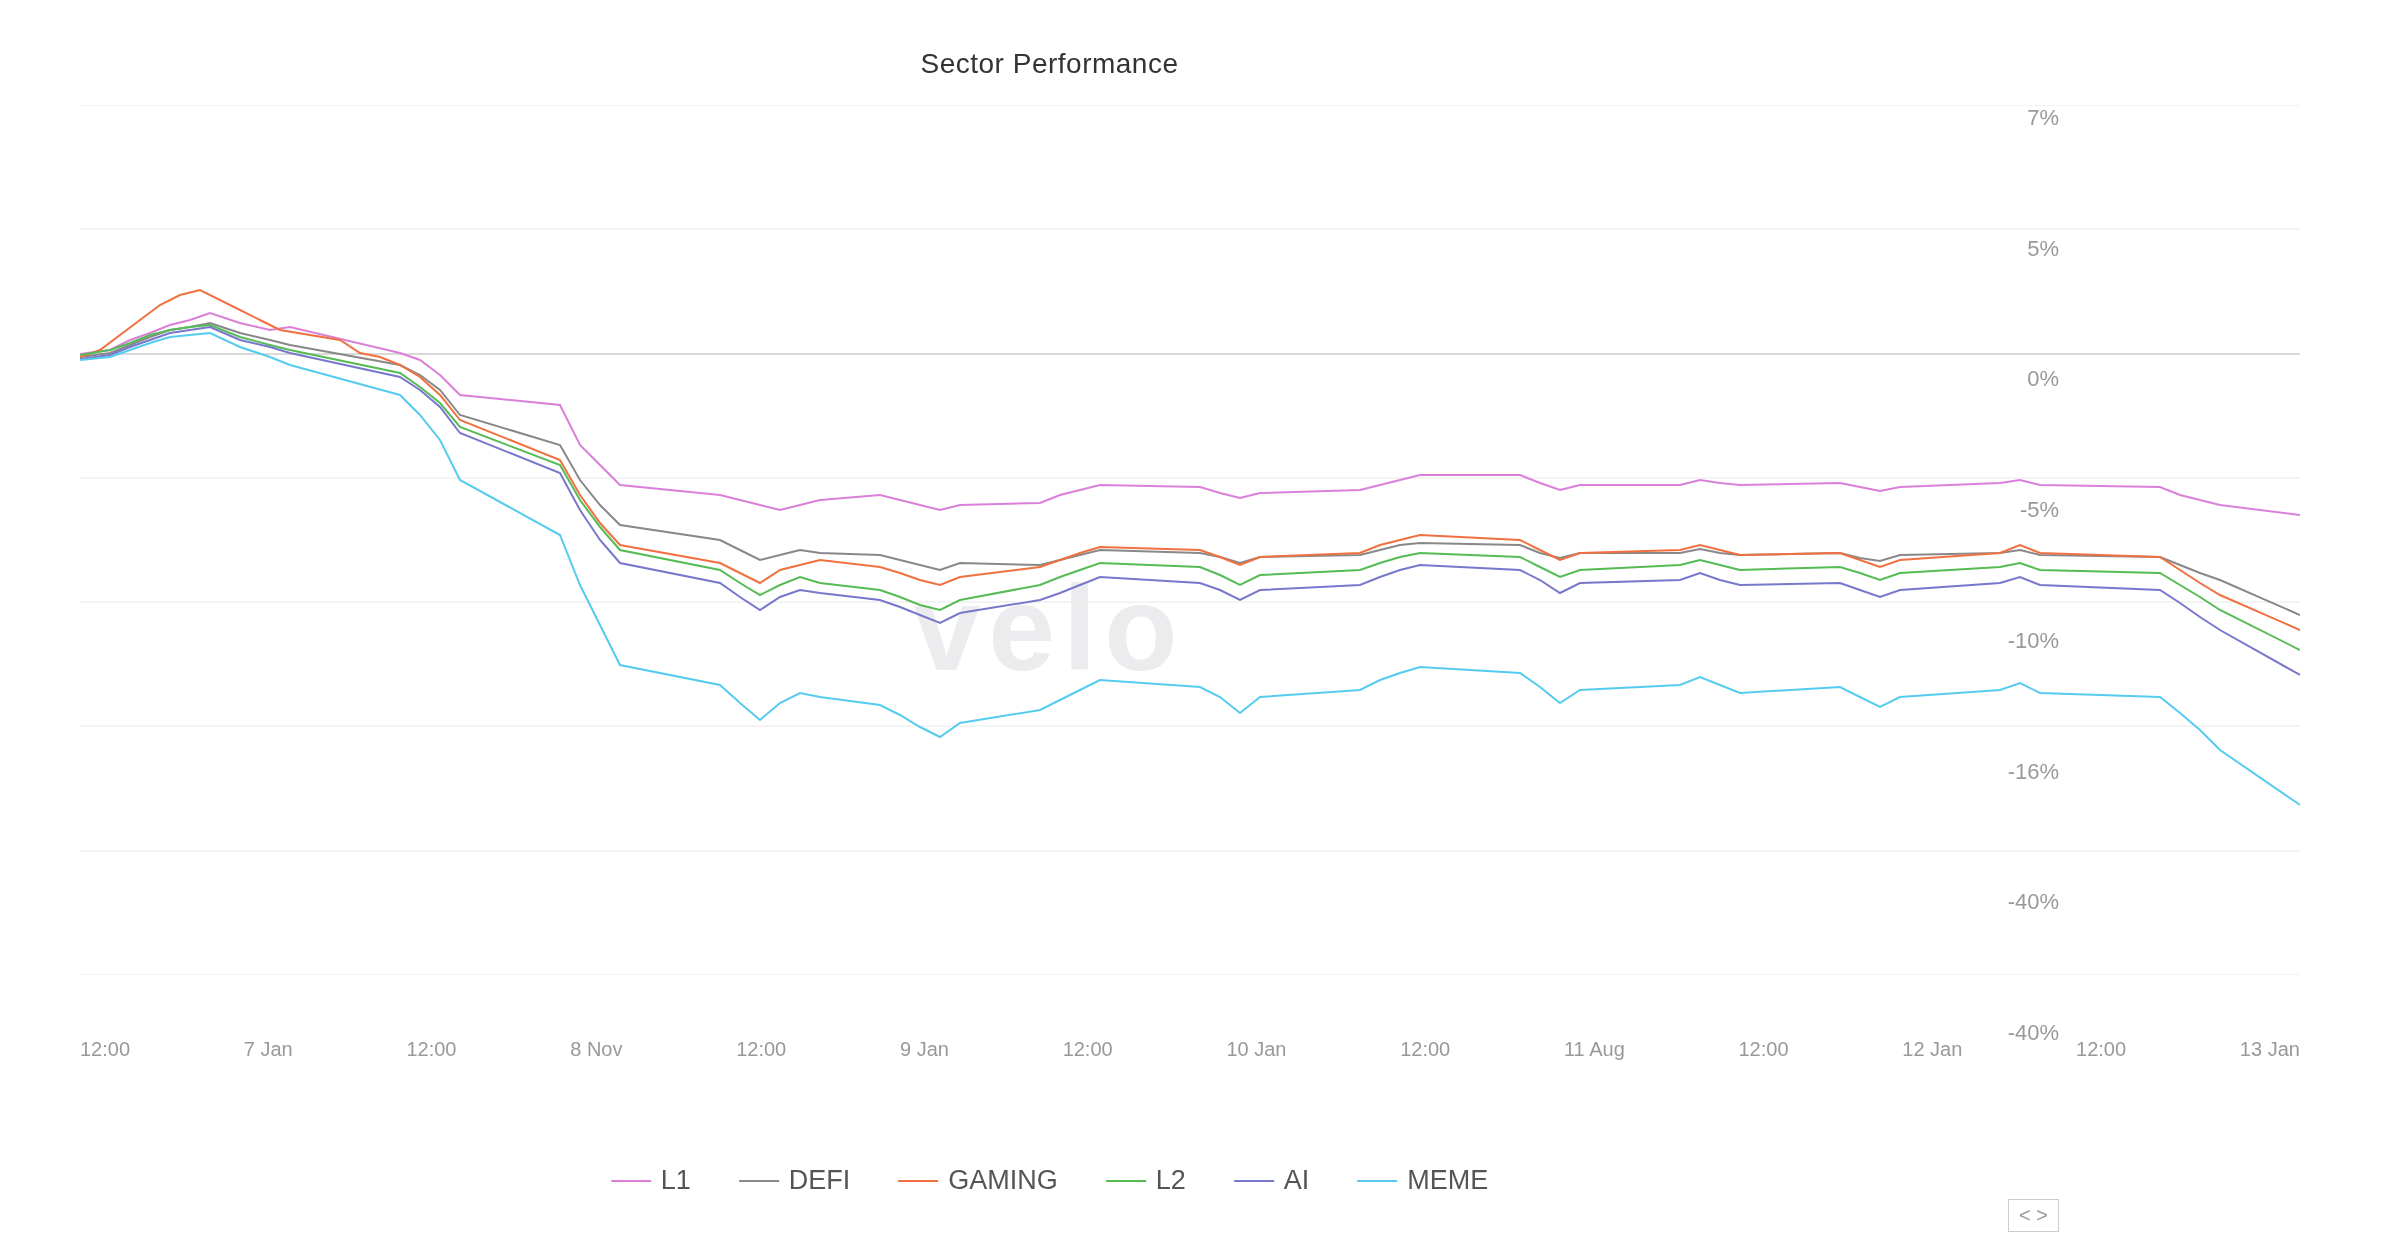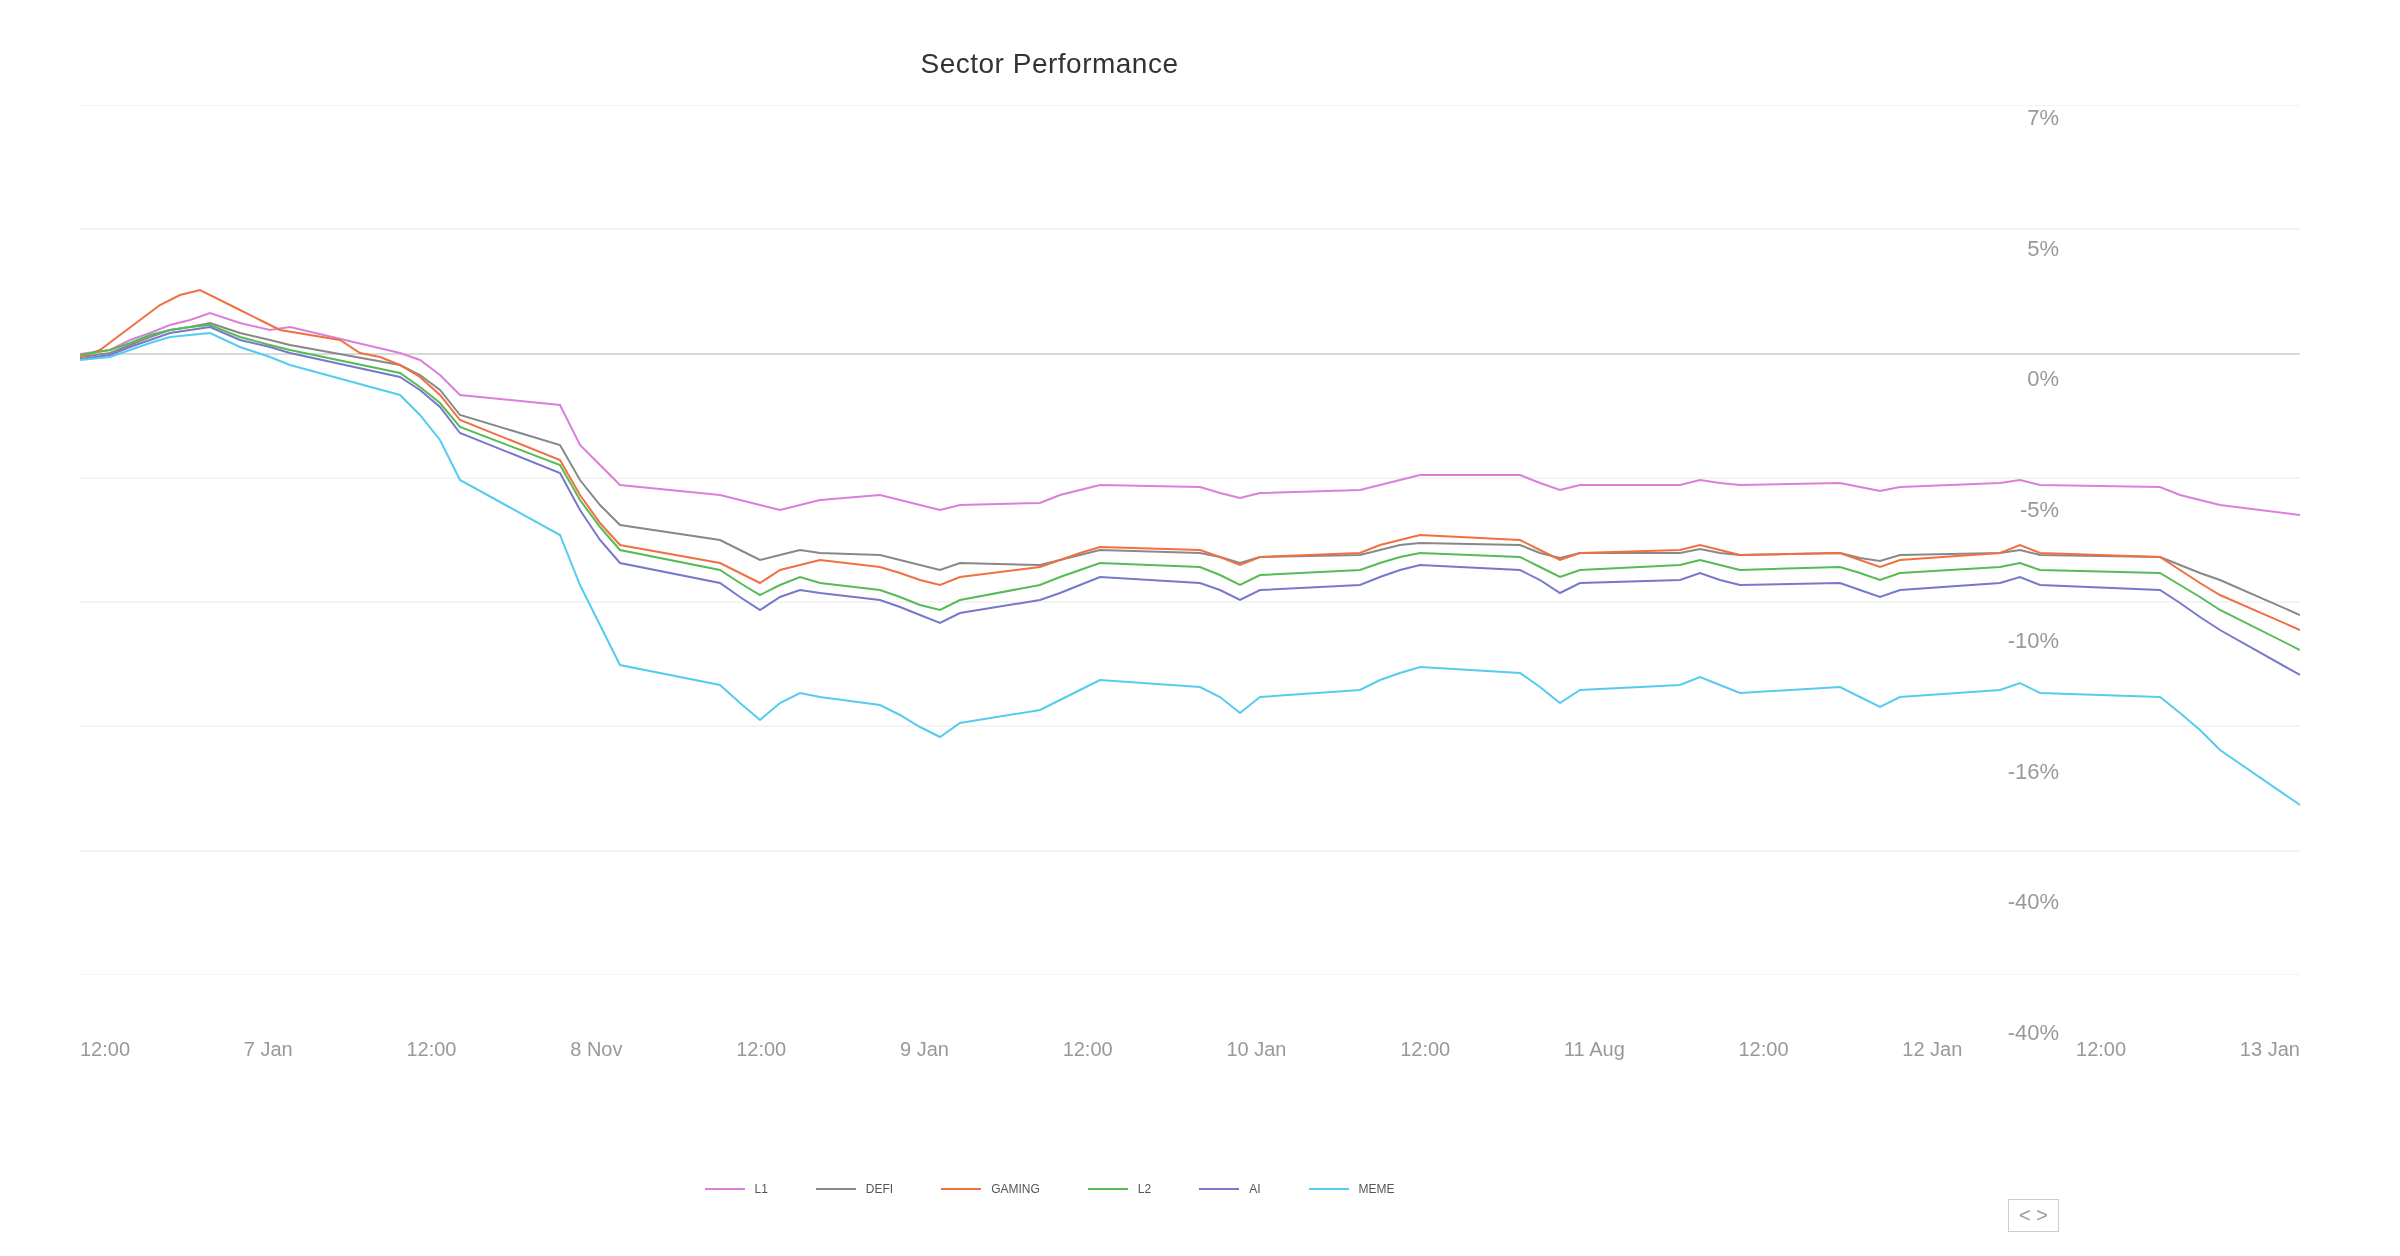--- a/index.html
+++ b/index.html
@@ -62,40 +62,41 @@
     .legend-item {
       display: flex;
       align-items: center;
       gap: 10px;
     }
     .legend-line {
       width: 40px;
       height: 2px;
     }
     .legend-label {
-      font-size: 12px;
+      font-size: 27px;
       color: #555;
     }
     .nav-indicator {
       position: absolute;
       bottom: 24px;
       right: 40px;
       font-size: 20px;
       color: #999;
       border: 1px solid #ccc;
       padding: 4px 10px;
     }
   </style>
 </head>
 <body>
 
 <div class="chart-container">
 
   <div class="chart-title">Sector Performance</div>
 
+  <div class="watermark">velo</div>
 
   <div style="position:absolute; right:40px; top:105px; bottom:210px; display:flex; flex-direction:column; justify-content:space-between; align-items:flex-end;">
     <span class="y-label">7%</span>
     <span class="y-label">5%</span>
     <span class="y-label">0%</span>
     <span class="y-label">-5%</span>
     <span class="y-label">-10%</span>
     <span class="y-label">-16%</span>
     <span class="y-label">-40%</span>
     <span class="y-label">-40%</span>

